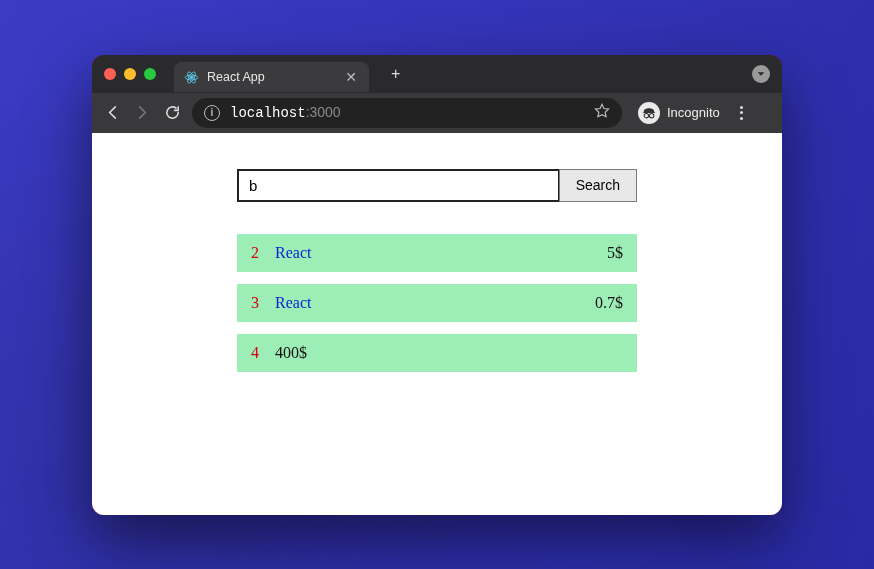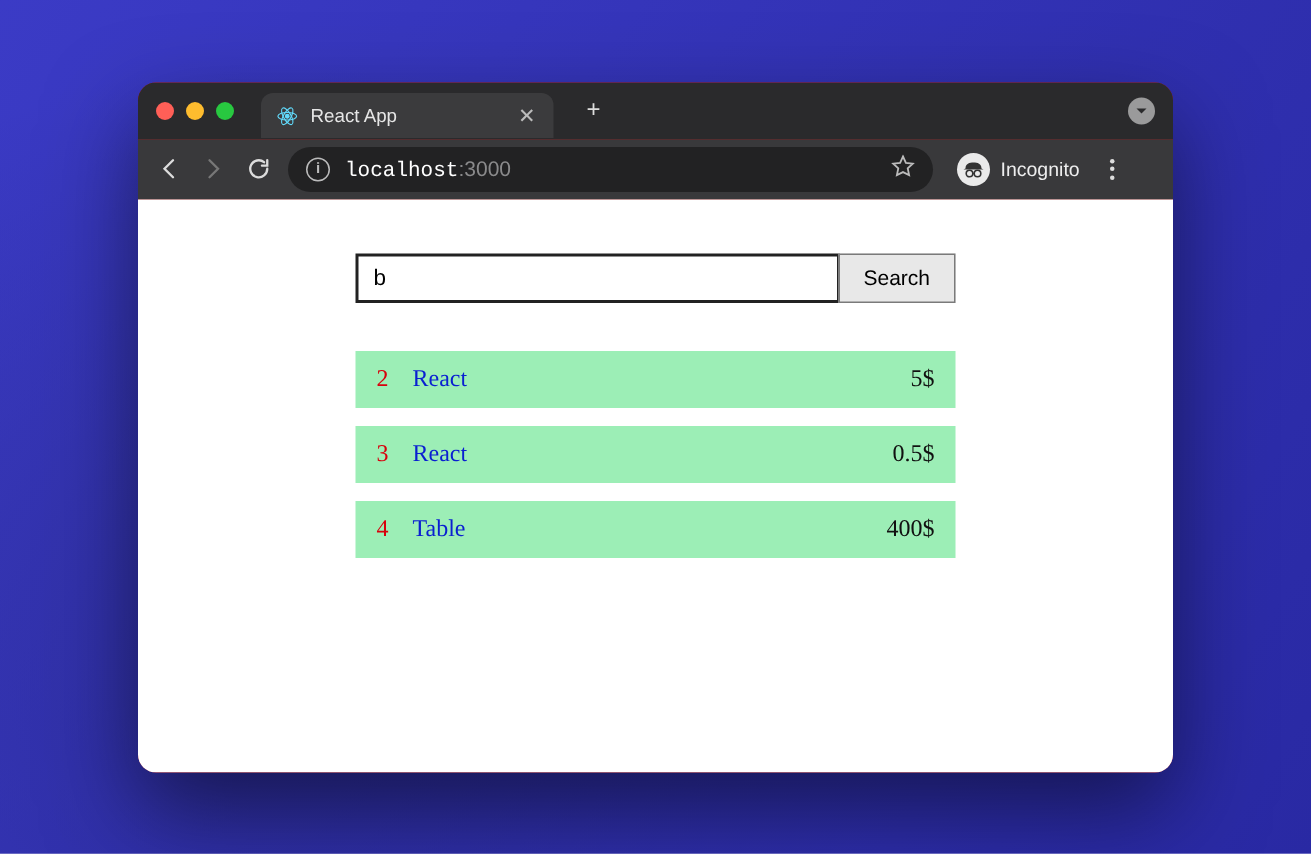--- a/index.html
+++ b/index.html
@@ -254,23 +254,22 @@
 
     <div class="list">
       <div class="row">
         <span class="id">2</span>
         <span class="name">React</span>
         <span class="price">5$</span>
       </div>
       <div class="row">
         <span class="id">3</span>
         <span class="name">React</span>
-        <span class="price">0.5$</span>
+        <span class="price">0.7$</span>
       </div>
       <div class="row">
         <span class="id">4</span>
-        <span class="name">Table</span>
         <span class="price">400$</span>
       </div>
     </div>
   </div>
 
 </div>
 
 </body></html>

